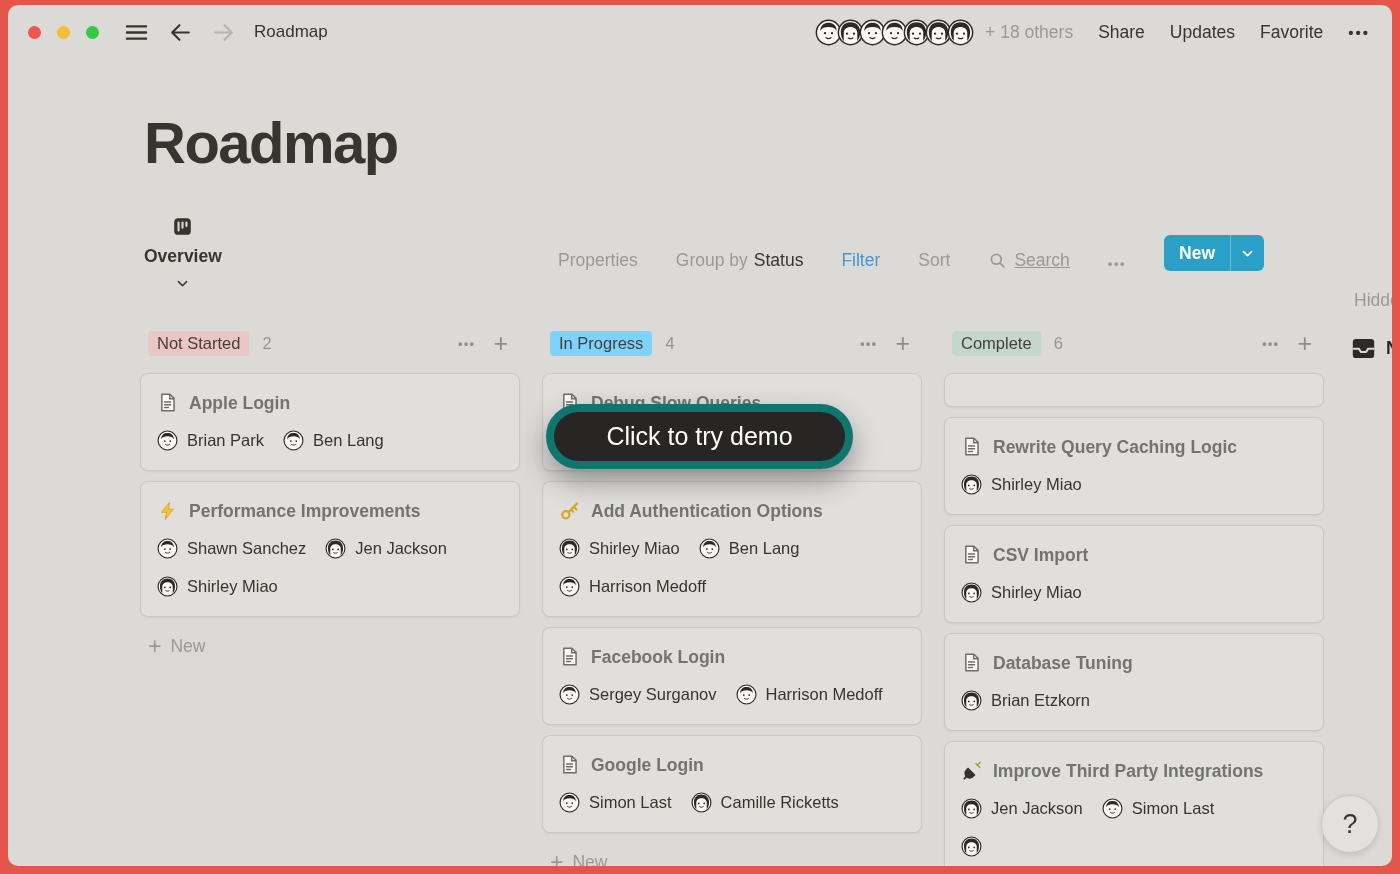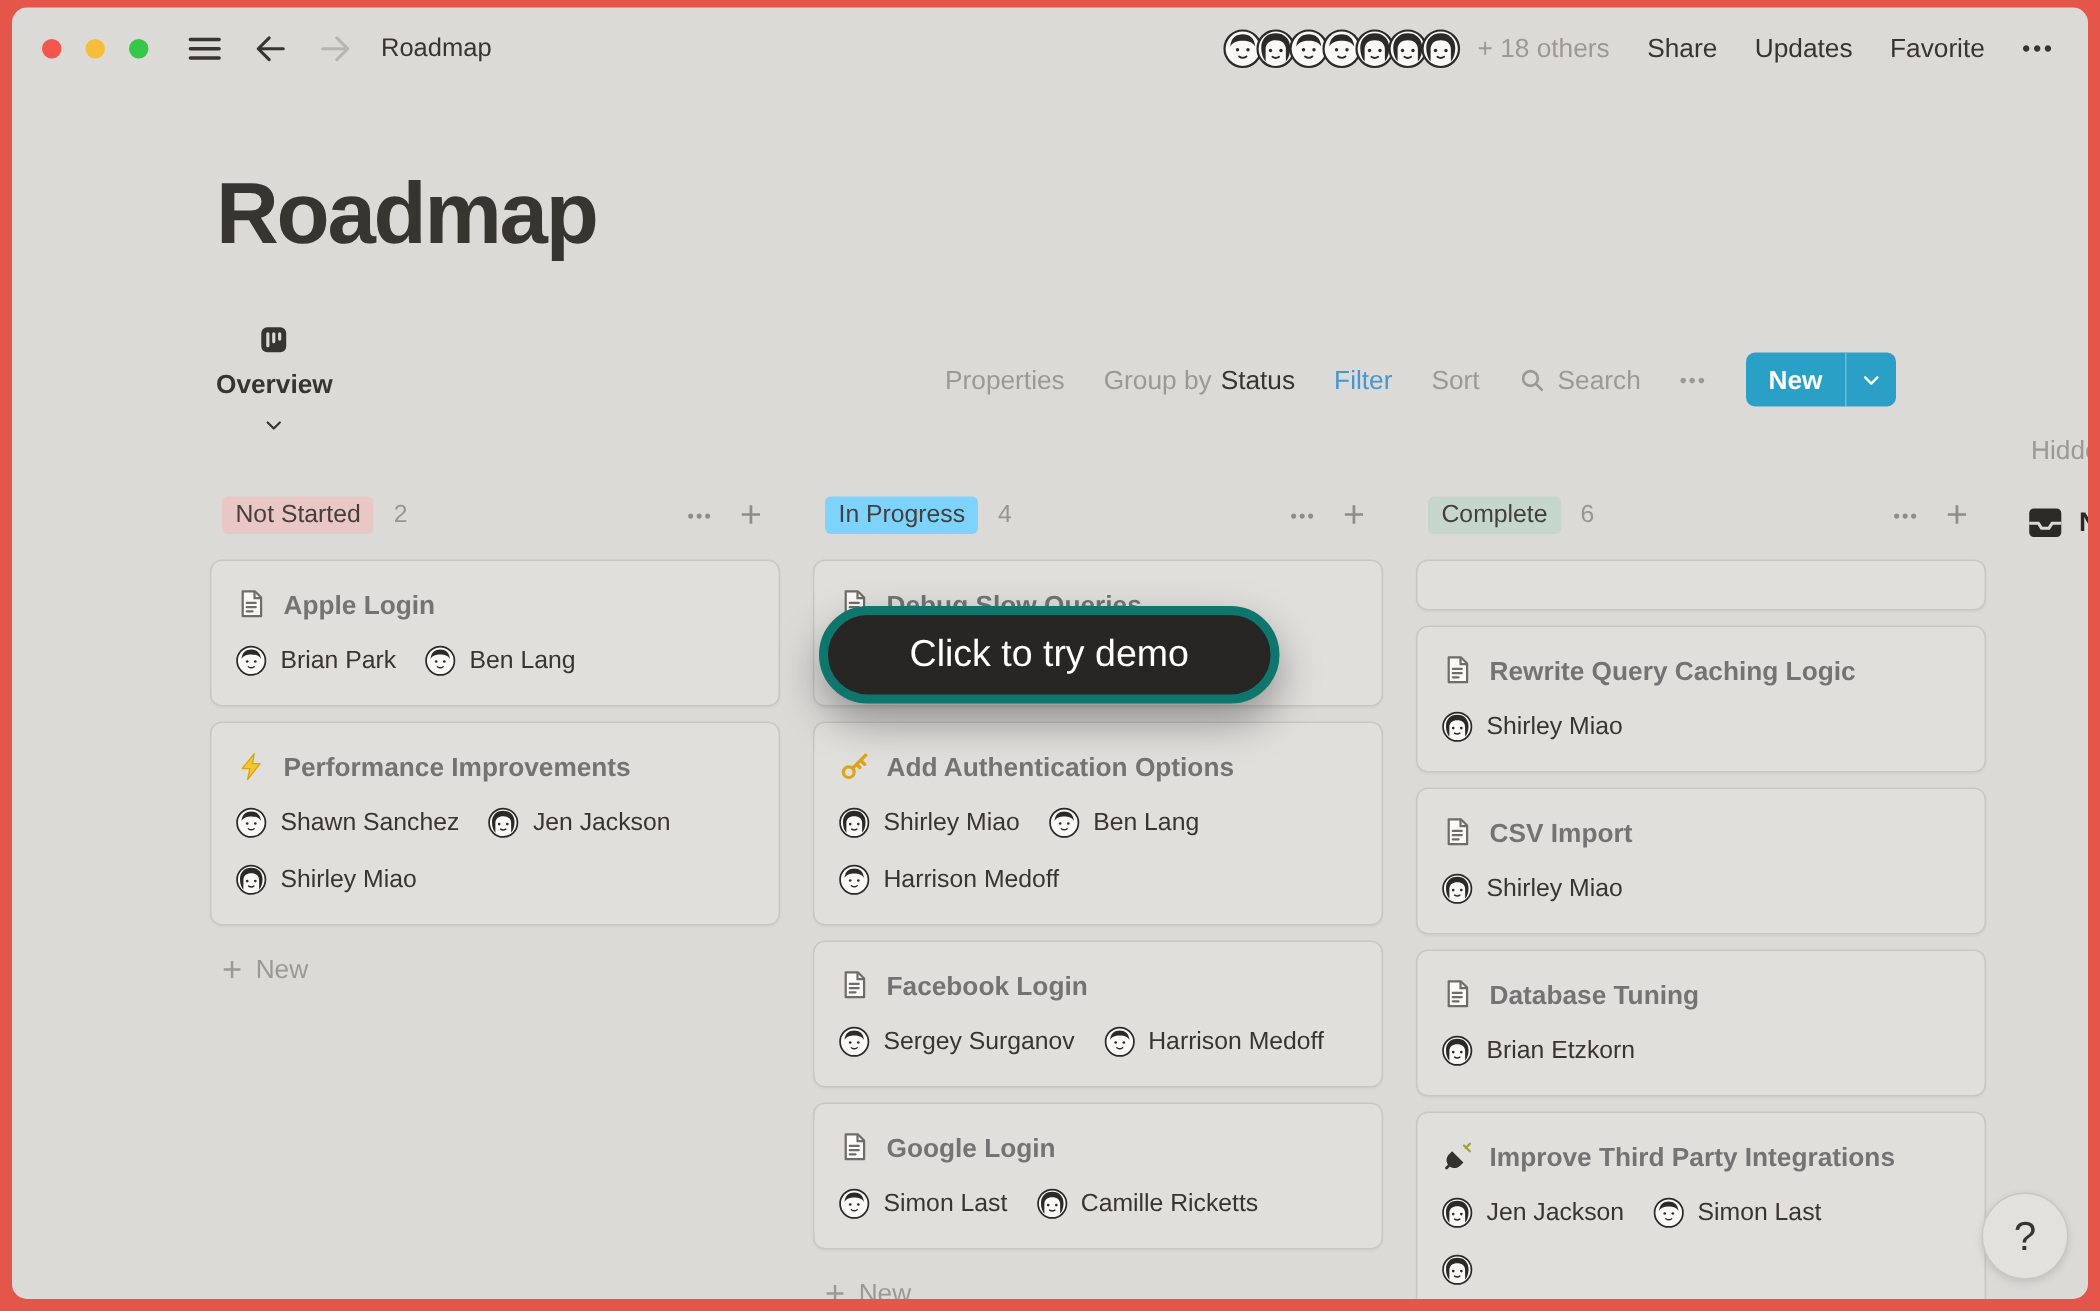--- a/index.html
+++ b/index.html
@@ -29,23 +29,23 @@
   .tb-action { color: #37352f; cursor: default; }
   .tb-dots { font-size: 15px; letter-spacing: 2px; font-weight: 700; }
   
   .page-title {
     margin: 54px 0 0 136px; font-size: 58px; line-height: 1.05;
     font-weight: 800; color: #373530; letter-spacing: -1.5px;
   }
   
   .toolbar { margin: 42px 128px 0 136px; display: flex; align-items: center; }
   .view-control { display: flex; align-items: center; gap: 9px; font-size: 17.5px; font-weight: 700; flex-direction: column; }
-  .toolbar-right { margin-left: auto; display: flex; align-items: center; gap: 26px; font-size: 17.5px; color: #9b9995; }
+  .toolbar-right { margin-left: auto; display: flex; align-items: flex-end; gap: 38px; font-size: 17.5px; color: #9b9995; }
   .groupby .gb-value { color: #37352f; margin-left: 6px; }
-  .search-item { display: flex; align-items: center; gap: 7px; }
+  .search-item { display: flex; align-items: center; gap: 7px; text-decoration: underline; }
   .tbr-dots { font-size: 13px; letter-spacing: 1.5px; font-weight: 700; }
   .new-button { display: flex; align-items: stretch; height: 36px; border-radius: 6px; overflow: hidden; color: #fff; }
   .new-main { padding: 0 15px; display: flex; align-items: center; font-size: 17.5px; font-weight: 600; }
   .new-chevron { width: 34px; display: flex; align-items: center; justify-content: center; border-left: 1px solid rgba(255,255,255,0.3); }
   
   .board { margin: 38px 0 0 132px; display: flex; gap: 22px; align-items: flex-start; }
   .column { width: 380px; flex: none; }
   .col-header { display: flex; align-items: center; height: 30px; padding: 0 12px 0 8px; margin-bottom: 14px; }
   .badge { padding: 3px 9px; border-radius: 4px; font-size: 16.5px; color: #453f3c; }
   .col-count { margin-left: 13px; color: #97958f; font-size: 16.5px; }
@@ -64,21 +64,21 @@
   .assignee .av-wrap { width: 21px; height: 21px; }
   .av-wrap svg { width: 100%; height: 100%; display: block; }
   .add-new { display: flex; align-items: center; gap: 9px; color: #9b9995; font-size: 17.5px; padding: 8px 8px; }
   .add-new .plus { font-size: 23px; font-weight: 300; line-height: 1; }
   
   .hidden-rail { position: absolute; left: 1346px; top: 285px; white-space: nowrap; color: #9b9995; font-size: 17.5px; }
   .no-status { position: absolute; left: 1342px; top: 330px; display: flex; align-items: center; gap: 9px; white-space: nowrap; font-size: 18px; font-weight: 600; color: #2b2a27; }
   
   .demo-overlay {
     position: absolute; left: 538px; top: 399px; width: 307px; height: 65px;
-    background: #272624; border: 6px solid #0f766e; border-radius: 37px;
+    background: #272624; border: 8px solid #0f766e; border-radius: 37px;
     display: flex; align-items: center; justify-content: center;
     color: #fff; font-size: 25px; z-index: 50;
     box-shadow: 0 12px 28px rgba(0,0,0,0.35);
     text-align: center;
   }
   .help-button {
     position: absolute; left: 1313px; top: 790px; width: 58px; height: 58px;
     border-radius: 50%; background: #e3e1de; border: 1px solid #c9c7c2;
     display: flex; align-items: center; justify-content: center;
     font-size: 27px; color: #37352f; z-index: 40;

